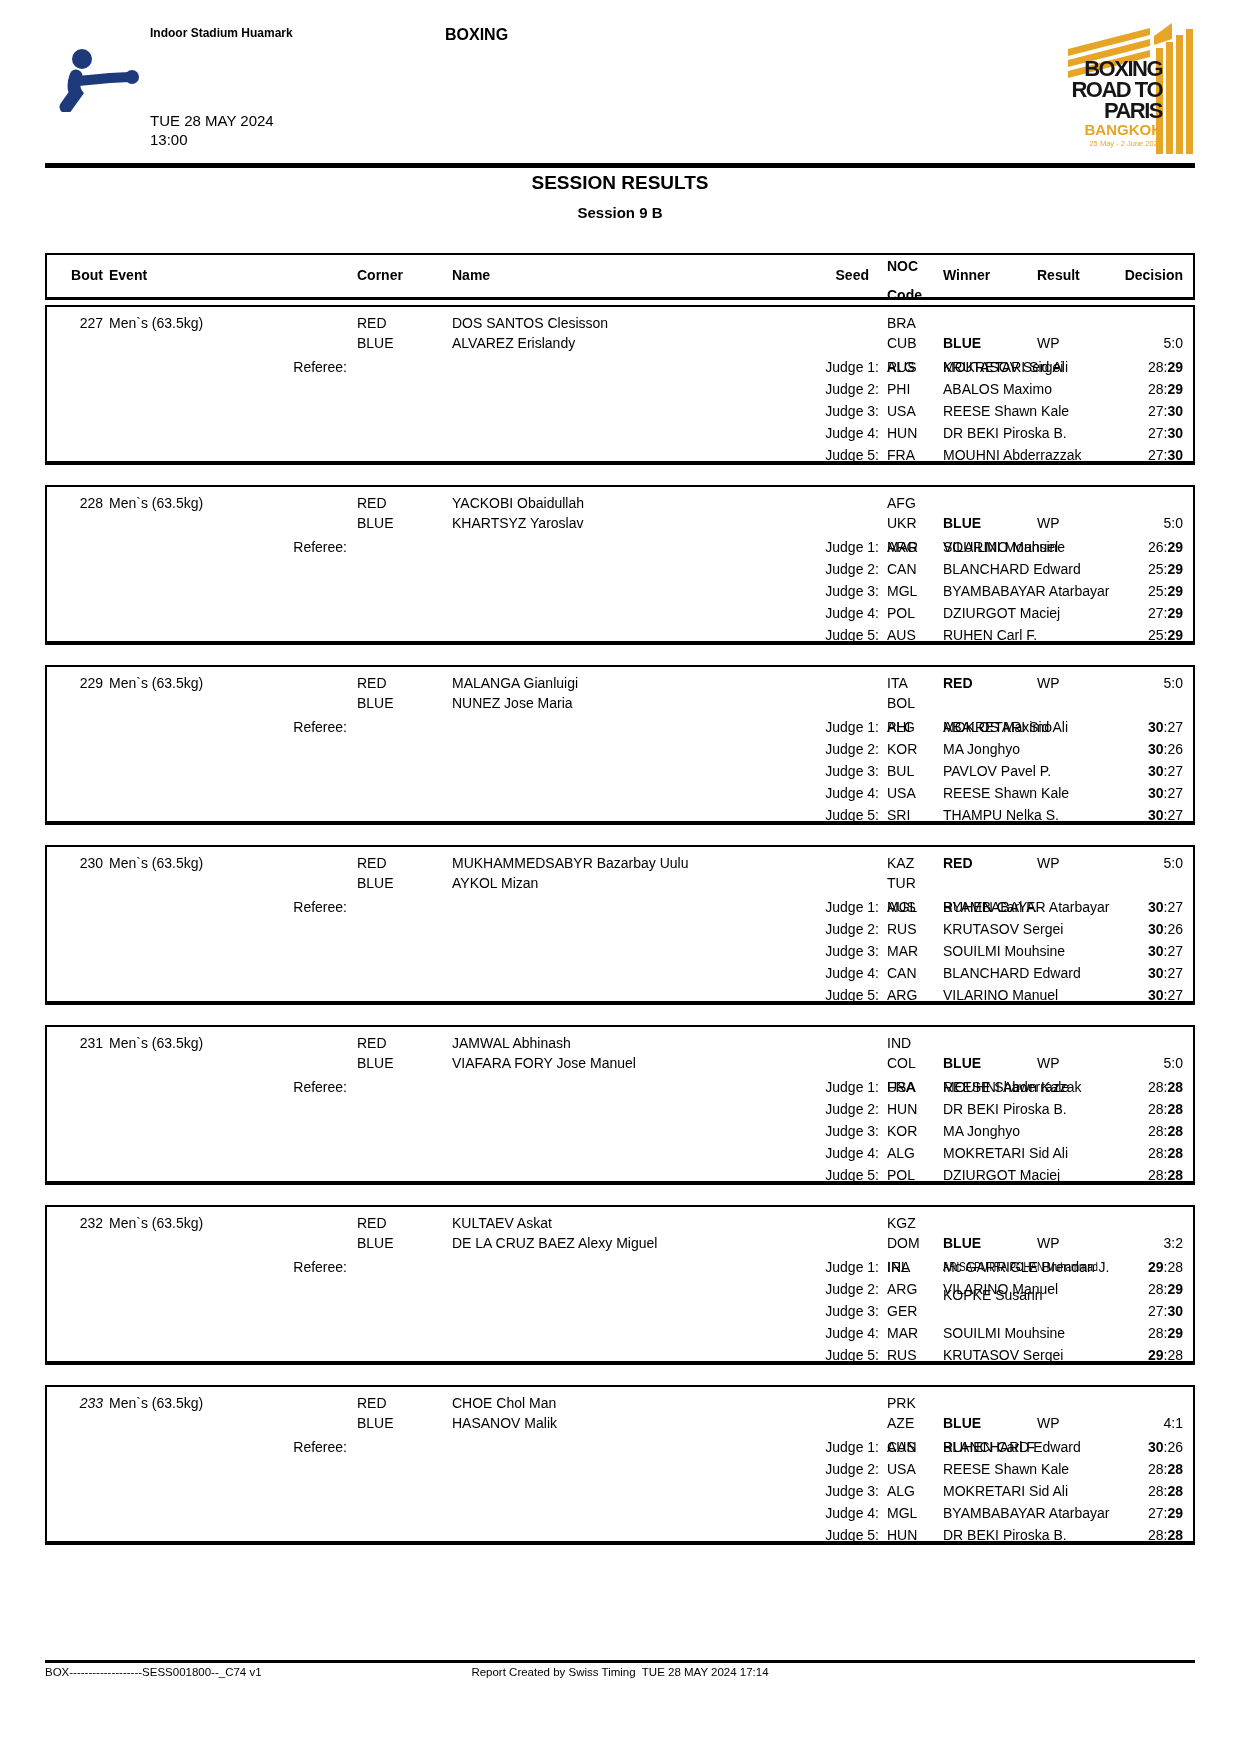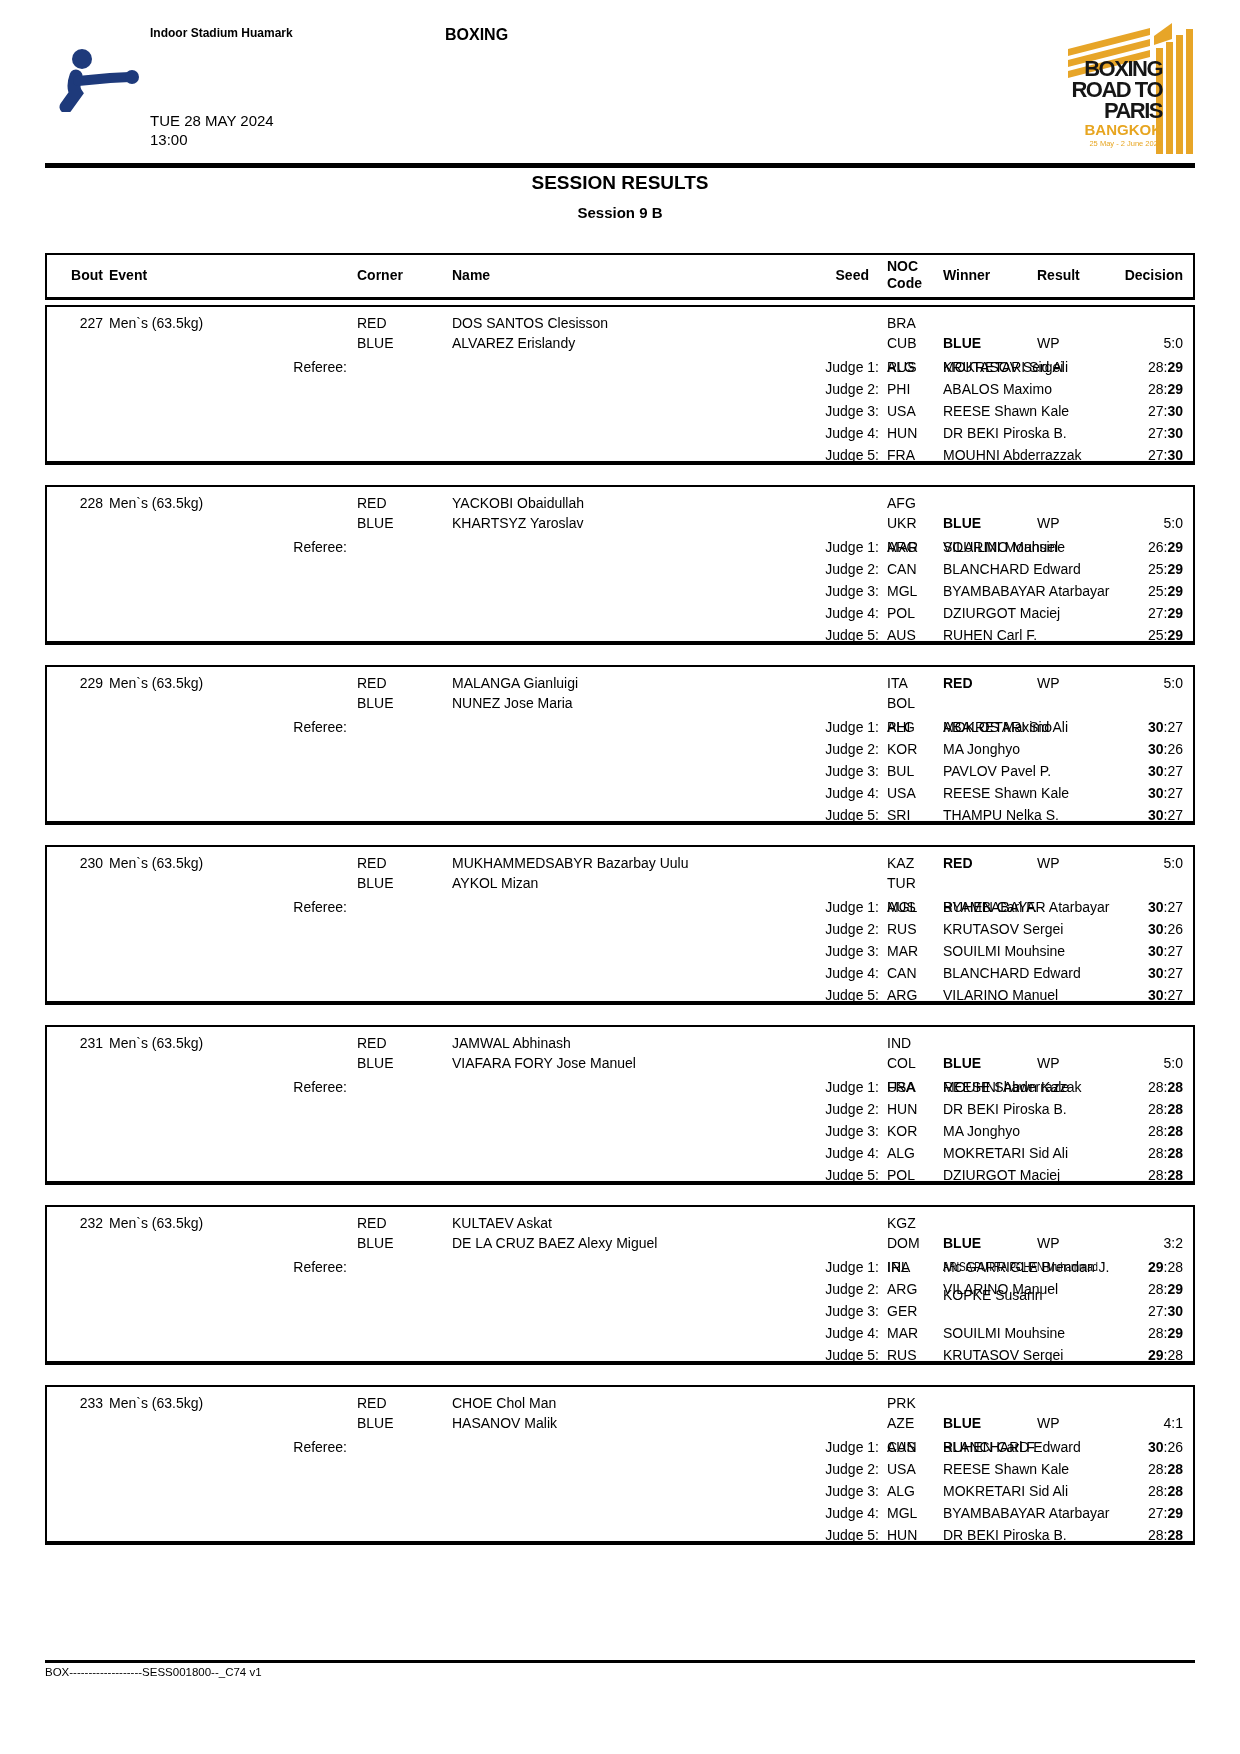--- a/index.html
+++ b/index.html
@@ -40,21 +40,21 @@
   .c-jlabel{left:746px;width:86px;text-align:right;}
   .c-noc{left:840px;}
   .c-wname{left:896px;}
   .c-result{left:990px;}
   .c-dec{right:10px;text-align:right;}
   .c-score{right:10px;text-align:right;}
   .condensed{transform:scaleX(0.72);transform-origin:left center;font-size:13.5px;}
   
   .h-mid{top:12px;}
   .h-noc1{top:3px;}
-  .h-noc2{top:20px;}
+  .h-noc2{top:32px;}
   
   .footer-line{left:45px;top:1660px;width:1150px;height:3px;background:#000;}
   .footer-left{left:45px;top:1666px;font-size:11.5px;}
   .footer-center{left:0;top:1666px;width:1240px;text-align:center;font-size:11.5px;white-space:pre;}
   .footer-right{left:45px;top:1666px;width:1150px;text-align:right;font-size:11.5px;}
 </style>
 </head>
 <body>
 
 <div class="page">
@@ -324,21 +324,21 @@
         <div class="cell c-jlabel" style="top: 118px;">Judge 4:</div>
         <div class="cell c-noc" style="top: 118px;">MAR</div>
         <div class="cell c-wname" style="top: 118px;">SOUILMI Mouhsine</div>
         <div class="cell c-score" style="top: 118px;"><span>28</span><span>:</span><span class="b">29</span></div>
         <div class="cell c-jlabel" style="top: 140px;">Judge 5:</div>
         <div class="cell c-noc" style="top: 140px;">RUS</div>
         <div class="cell c-wname" style="top: 140px;">KRUTASOV Sergei</div>
         <div class="cell c-score" style="top: 140px;"><span class="b">29</span><span>:</span><span>28</span></div>
       </div>
       <div class="bout-box">
-        <div class="cell c-bout" style="top: 8px;">233</div>
+        <div class="cell c-bout" style="top: 8px; font-style: italic;">233</div>
         <div class="cell c-event" style="top: 8px;">Men`s (63.5kg)</div>
         <div class="cell c-corner" style="top: 8px;">RED</div>
         <div class="cell c-name" style="top: 8px;">CHOE Chol Man</div>
         <div class="cell c-noc" style="top: 8px;">PRK</div>
         <div class="cell c-corner" style="top: 28px;">BLUE</div>
         <div class="cell c-name" style="top: 28px;">HASANOV Malik</div>
         <div class="cell c-noc" style="top: 28px;">AZE</div>
         <div class="cell c-wname b" style="top: 28px;">BLUE</div>
         <div class="cell c-result" style="top: 28px;">WP</div>
         <div class="cell c-dec" style="top: 28px;">4:1</div>
@@ -363,14 +363,15 @@
         <div class="cell c-score" style="top: 118px;"><span>27</span><span>:</span><span class="b">29</span></div>
         <div class="cell c-jlabel" style="top: 140px;">Judge 5:</div>
         <div class="cell c-noc" style="top: 140px;">HUN</div>
         <div class="cell c-wname" style="top: 140px;">DR BEKI Piroska B.</div>
         <div class="cell c-score" style="top: 140px;"><span>28</span><span>:</span><span class="b">28</span></div>
       </div>
     </div>
 
   <div class="abs footer-line"></div>
   <div class="abs footer-left">BOX-------------------SESS001800--_C74 v1</div>
+  <div class="abs footer-center">Report Created by Swiss Timing  TUE 28 MAY 2024 17:14</div>
 
 </div>
 
 </body></html>

